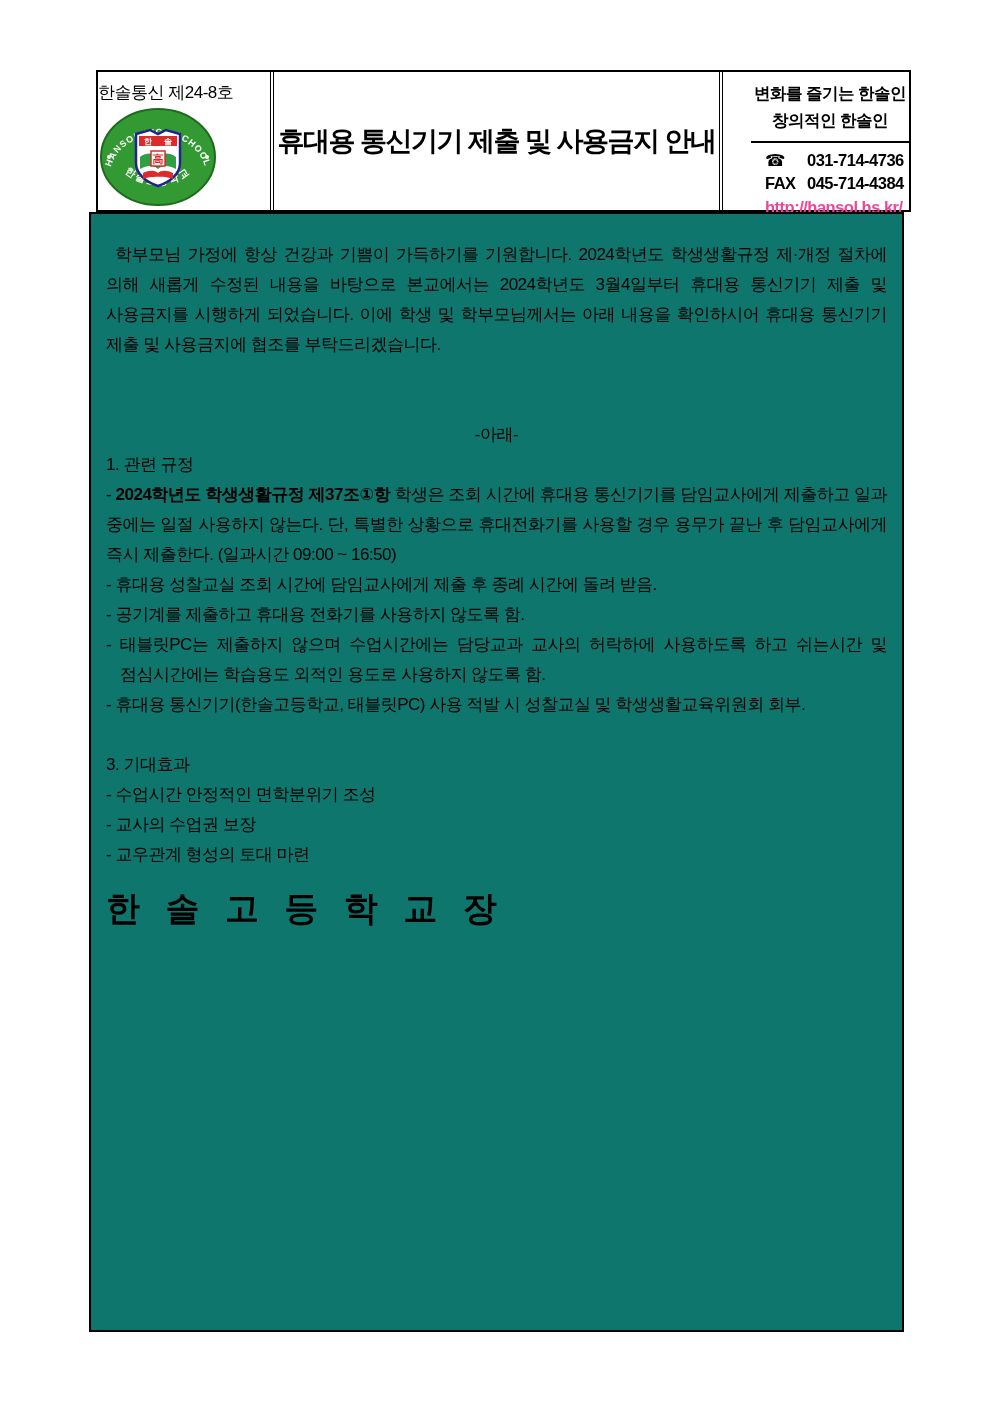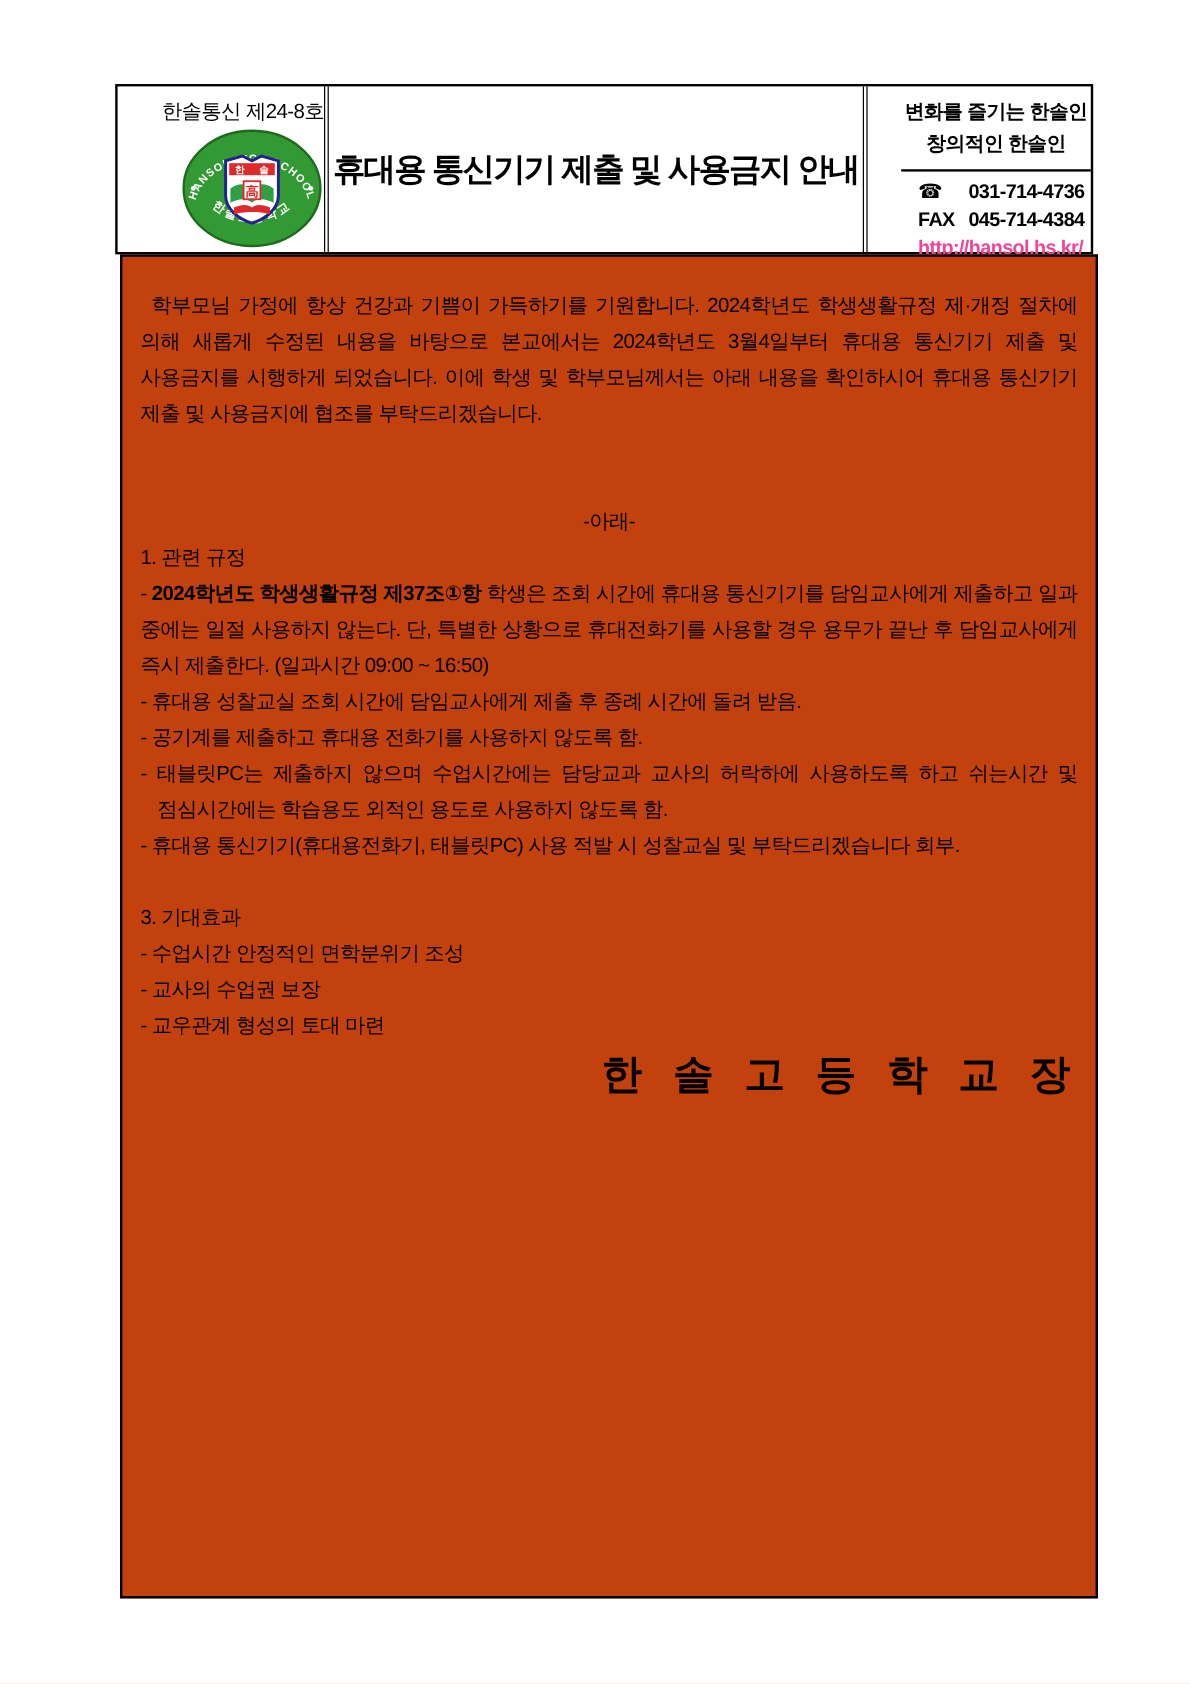--- a/index.html
+++ b/index.html
@@ -23,21 +23,21 @@
     width: 815px; height: 142px;
     border: 2px solid #000;
     display: flex;
     background: #fff;
   }
   .hcell-left {
     width: 176px;
     border-right: 4px double #000;
     display: flex;
     flex-direction: column;
-    align-items: flex-end;
+    align-items: flex-start;
   }
   .issue-no {
     margin-top: 9px;
     font-size: 17px;
     letter-spacing: -0.5px;
     white-space: nowrap;
   }
   .logo-wrap { margin-top: 3px; }
   .hcell-mid {
     flex: 1;
@@ -83,24 +83,24 @@
     color: #ec4899;
     text-decoration: underline;
     font-weight: bold;
     font-size: 16.5px;
     white-space: nowrap;
   }
 
   
   .body-box {
     position: absolute;
-    left: 100px; top: 212px;
+    left: 89px; top: 212px;
     width: 815px; height: 1120px;
     border: 2px solid #000;
-    background: #c2410c;
+    background: #0f766e;
   }
   .body-inner {
     padding: 26px 15px 0 15px;
     font-size: 17px;
     line-height: 30px;
     letter-spacing: -0.5px;
   }
   .intro {
     text-align: justify;
     text-indent: 9px;
@@ -122,22 +122,22 @@
   .gap-before { margin-top: 30px; }
   .date-line {
     margin-top: 95px;
     text-align: center;
     font-size: 26px;
     font-weight: bold;
     line-height: 40px;
     letter-spacing: 1px;
   }
   .signature-line {
-    margin-top: 2px;
-    text-align: right;
+    margin-top: 14px;
+    text-align: left;
     font-size: 34px;
     font-weight: bold;
     line-height: 48px;
     letter-spacing: 6px;
     word-spacing: 4px;
   }
 </style>
 </head>
 <body>
 
@@ -202,21 +202,21 @@
       <p class="intro">학부모님 가정에 항상 건강과 기쁨이 가득하기를 기원합니다. 2024학년도 학생생활규정 제·개정 절차에 의해 새롭게 수정된 내용을 바탕으로 본교에서는 2024학년도 3월4일부터 휴대용 통신기기 제출 및 사용금지를 시행하게 되었습니다. 이에 학생 및 학부모님께서는 아래 내용을 확인하시어 휴대용 통신기기 제출 및 사용금지에 협조를 부탁드리겠습니다.</p>
 
       <div class="below-marker">-아래-</div>
 
       <div class="sec-heading">1. 관련 규정</div>
       <p class="sec-body"><span>- </span><span class="bold-part">2024학년도 학생생활규정 제37조①항</span><span> 학생은 조회 시간에 휴대용 통신기기를 담임교사에게 제출하고 일과 중에는 일절 사용하지 않는다. 단, 특별한 상황으로 휴대전화기를 사용할 경우 용무가 끝난 후 담임교사에게 즉시 제출한다. (일과시간 09:00 ~ 16:50)</span></p>
 
       <div class="list-item">- 휴대용 성찰교실 조회 시간에 담임교사에게 제출 후 종례 시간에 돌려 받음.</div>
       <div class="list-item">- 공기계를 제출하고 휴대용 전화기를 사용하지 않도록 함.</div>
       <div class="list-item">- 태블릿PC는 제출하지 않으며 수업시간에는 담당교과 교사의 허락하에 사용하도록 하고 쉬는시간 및 점심시간에는 학습용도 외적인 용도로 사용하지 않도록 함.</div>
-      <div class="list-item">- 휴대용 통신기기(휴대용전화기, 태블릿PC) 사용 적발 시 성찰교실 및 부탁드리겠습니다 회부.</div>
+      <div class="list-item">- 휴대용 통신기기(한솔고등학교, 태블릿PC) 사용 적발 시 성찰교실 및 학생생활교육위원회 회부.</div>
 
       <div class="sec-heading gap-before">3. 기대효과</div>
       <div class="list-item">- 수업시간 안정적인 면학분위기 조성</div>
       <div class="list-item">- 교사의 수업권 보장</div>
       <div class="list-item">- 교우관계 형성의 토대 마련</div>
 
       <div class="signature-line">한 솔 고 등 학 교 장</div>
 
     </div>
   </div>

